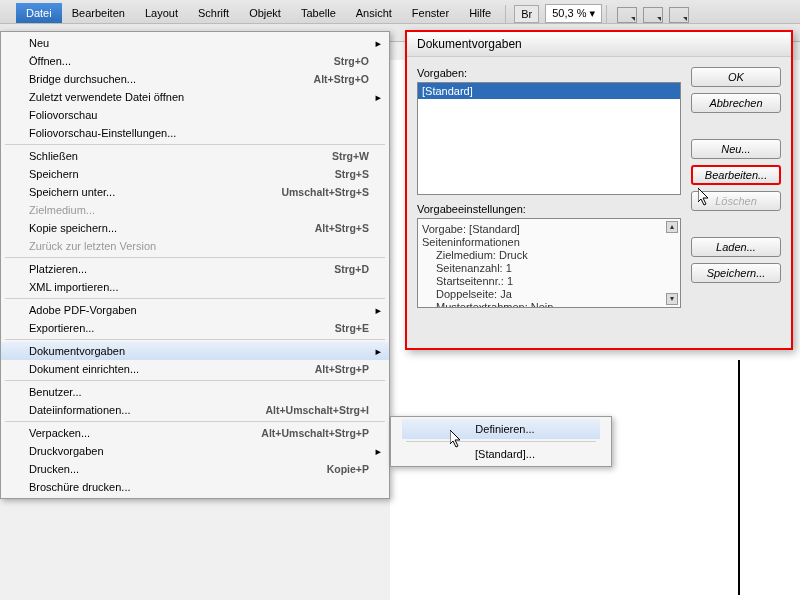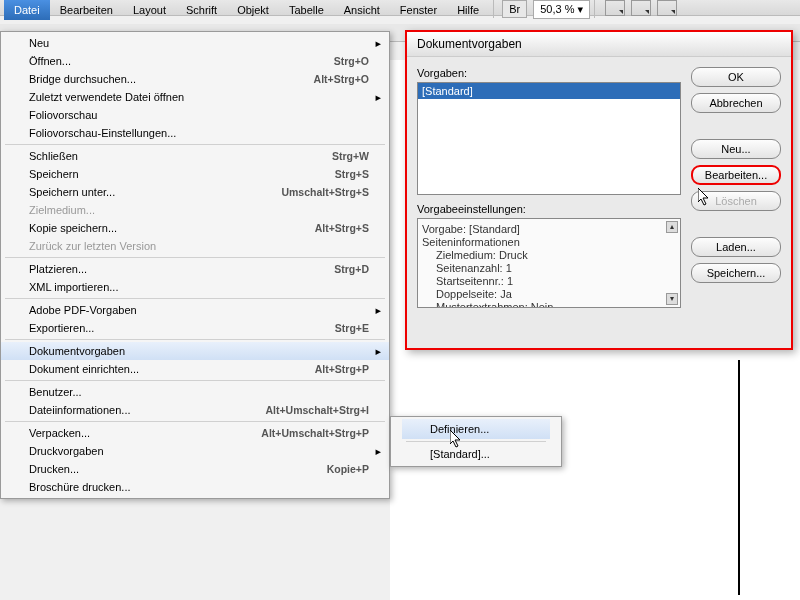--- a/index.html
+++ b/index.html
@@ -1,54 +1,54 @@
 <!DOCTYPE html>
 <html><head>
 <meta charset="utf-8">
 <style>
 * { box-sizing: border-box; margin: 0; padding: 0; font-family: Tahoma, Arial, sans-serif; font-size: 11px; }
 body { background: #f0f0f0; width: 800px; height: 600px; overflow: hidden; position: relative; }
 
-.menubar { background: linear-gradient(#e8e8e8,#d8d8d8); height: 16px; display: flex; align-items: flex-start; padding: 0 4px; border-bottom: 1px solid #bbb; }
+.menubar { background: linear-gradient(#e8e8e8,#d8d8d8); height: 24px; display: flex; align-items: flex-end; padding: 0 16px; border-bottom: 1px solid #bbb; }
 .menubar .menu-item { padding: 4px 10px; cursor: default; }
 .menubar .menu-item.active { background: linear-gradient(#4a90e2,#2d6db8); color: #fff; }
 .menubar .sep { width: 1px; height: 18px; background: #bbb; margin: 0 4px; }
 .menubar .tool { padding: 2px 6px; border: 1px solid #aaa; background: #e8e8e8; margin-left: 4px; }
 .zoom-field { background: #fff; border: 1px solid #aaa; padding: 2px 6px; margin-left: 6px; }
 .tool-icon { width: 20px; height: 16px; border: 1px solid #999; margin-left: 6px; display: inline-flex; align-items: center; justify-content: center; position: relative; }
 .tool-icon .tri { position: absolute; right: 1px; bottom: 1px; width: 0; height: 0; border-left: 4px solid transparent; border-top: 4px solid #333; }
 
 .dropdown { position: absolute; top: 24px; left: 0; width: 390px; background: #f5f5f5; border: 1px solid #9a9a9a; box-shadow: 2px 2px 6px rgba(0,0,0,0.3); padding: 2px 0; margin-top: 7px; }
 .dropdown .row { display: flex; justify-content: space-between; padding: 3px 20px 3px 28px; cursor: default; position: relative; }
 .dropdown .row.highlight { background: linear-gradient(#e8f0fb,#d0e0f5); }
 .dropdown .row.disabled { color: #999; }
 .dropdown .divider { height: 1px; background: #d0d0d0; margin: 2px 4px; }
 .dropdown .row .arrow { position: absolute; right: 8px; }
 .shortcut { color: #555; font-size: 10.5px; font-weight: bold; }
 
-.submenu { position: absolute; top: 416px; left: 390px; width: 172px; background: #f5f5f5; border: 1px solid #9a9a9a; box-shadow: 2px 2px 6px rgba(0,0,0,0.3); padding: 2px 11px; }
+.submenu { position: absolute; top: 416px; left: 390px; width: 222px; background: #f5f5f5; border: 1px solid #9a9a9a; box-shadow: 2px 2px 6px rgba(0,0,0,0.3); padding: 2px 11px; text-align: center; }
 .submenu .row { padding: 4px 20px 4px 28px; }
 .submenu .row.highlight { background: linear-gradient(#e8f0fb,#d0e0f5); }
 .submenu .divider { height: 1px; background: #d0d0d0; margin: 2px 4px; }
 
 .dialog { position: absolute; top: 30px; left: 405px; width: 388px; height: 320px; background: #eaeaea; border: 2px solid #e00; box-shadow: 3px 3px 8px rgba(0,0,0,0.3); }
 .dialog-title { background: linear-gradient(#fff,#e0e0e0); padding: 5px 10px; font-size: 12px; border-bottom: 1px solid #ccc; }
 .dialog-body { display: flex; padding: 10px; gap: 10px; }
 .dialog-left { flex: 1; }
 .dialog-left label { display: block; margin-bottom: 3px; }
 .listbox { background: #fff; border: 1px solid #888; height: 113px; overflow: auto; }
 .listbox .item { background: #2d6db8; color: #fff; padding: 2px 4px; }
 .settings-label { display: block; margin: 8px 0 3px; }
 .settings-box { background: #fafafa; border: 1px solid #888; height: 90px; overflow: auto; padding: 4px; font-size: 10px; line-height: 13px; color: #333; position: relative; }
 .settings-box .line { white-space: nowrap; }
 .settings-box .indent { padding-left: 14px; }
 .scroll-arrow { position:absolute; right:2px; width:12px; height:12px; background:#ddd; border:1px solid #999; font-size:8px; text-align:center; line-height:10px;}
 
 .dialog-right { display: flex; flex-direction: column; gap: 6px; width: 90px; }
-.btn { background: linear-gradient(#fdfdfd,#e4e4e4); border: 1px solid #888; border-radius: 9px; padding: 3px 0; text-align: center; cursor: default; }
+.btn { background: linear-gradient(#fdfdfd,#e4e4e4); border: 1px solid #888; border-radius: 3px; padding: 3px 0; text-align: center; cursor: default; font-style: italic; }
 .btn.disabled { color: #aaa; }
 .btn.highlight { border: 2px solid #e00; padding: 2px 0; }
 .gap { height: 14px; }
 
 .canvas-line { position: absolute; top: 360px; left: 738px; width: 2px; height: 235px; background: #000; }
 
 .cursor { position: absolute; pointer-events: none; }
 .cursor svg { display: block; }
 
 .rulers { position:absolute; top:24px; left:0; right:0; height:18px; background:#e8e8e8; border-bottom:1px solid #bbb; z-index:-1;}

